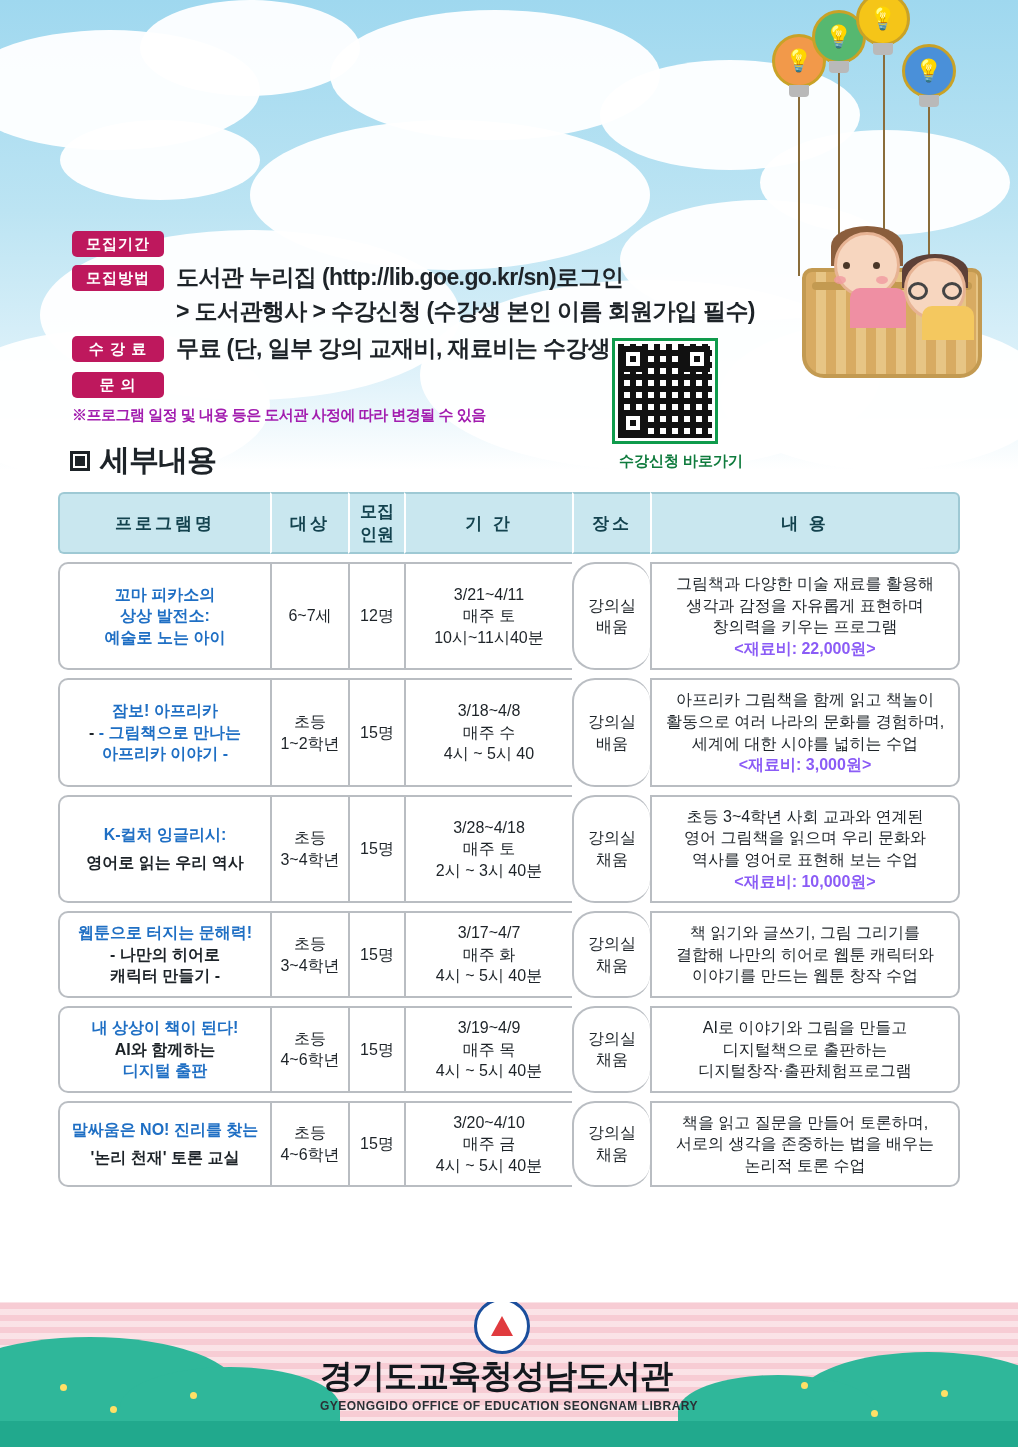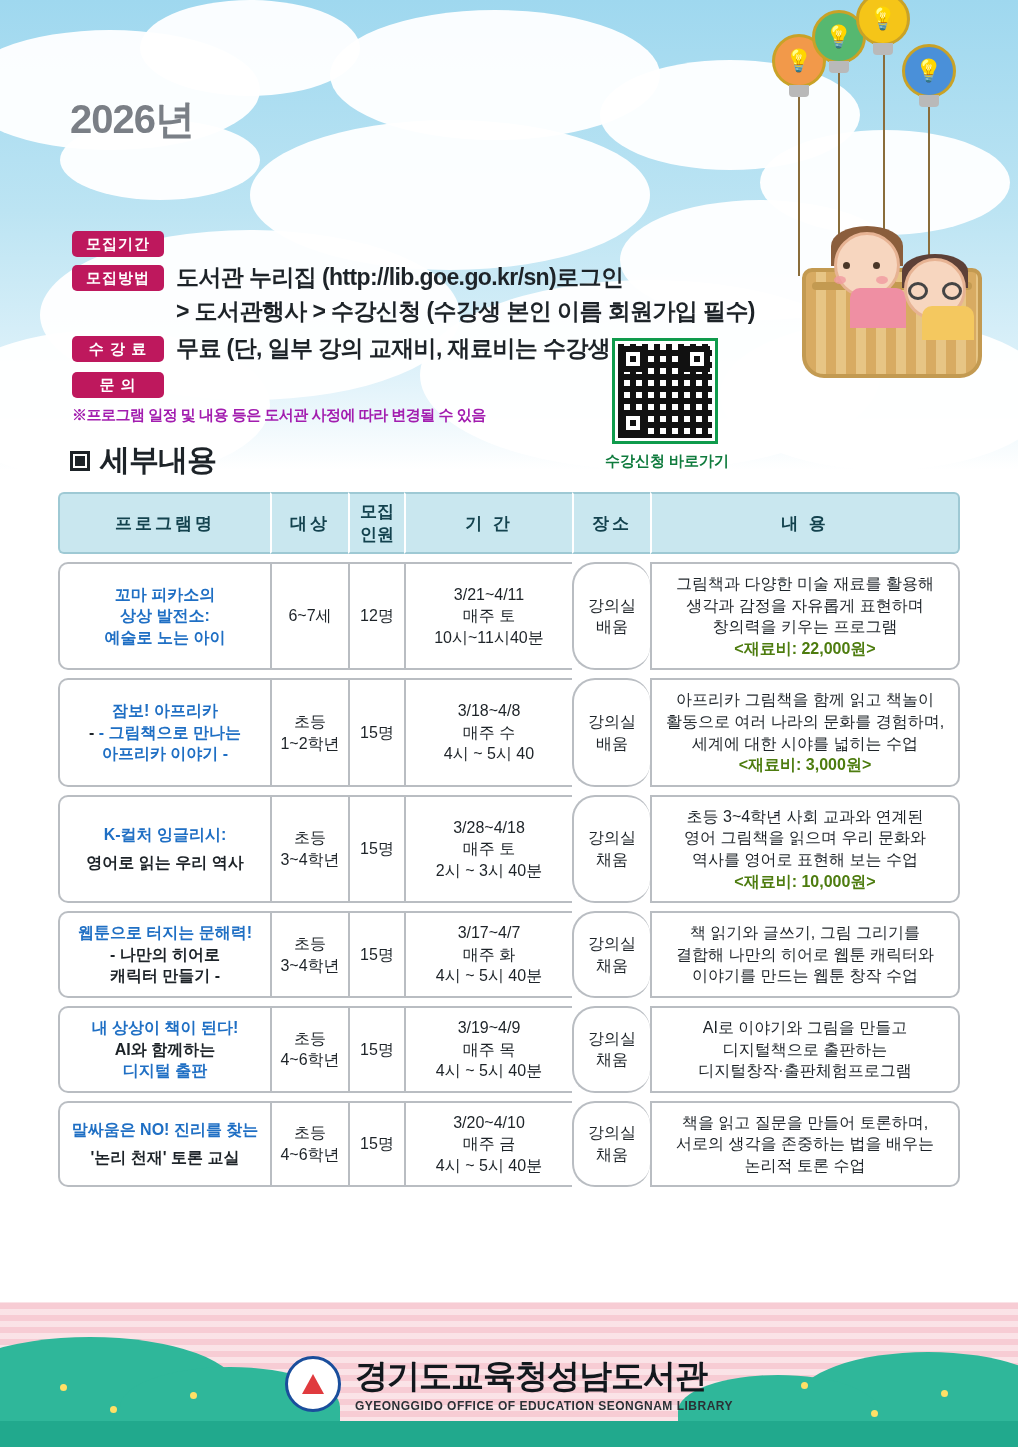--- a/index.html
+++ b/index.html
@@ -127,21 +127,21 @@
            border: 3px solid #0f9b4c; background: #fff; padding: 3px; }
   .qr { width: 100%; height: 100%;
         background-image:
           repeating-linear-gradient(90deg,#111 0 6px,transparent 6px 12px),
           repeating-linear-gradient(0deg,#111 0 6px,transparent 6px 12px);
         background-size: 12px 12px, 12px 12px;
         position: relative; }
   .qr .pat { position: absolute; width: 26px; height: 26px; border: 6px solid #111; background:#fff;}
   .qr .pat i { position:absolute; left:4px; top:4px; width:6px; height:6px; background:#111;}
   .qr .p1 { left: 2px; top: 2px; } .qr .p2 { right: 2px; top: 2px; } .qr .p3 { left: 2px; bottom: 2px; }
-  .qrlabel { position: absolute; left: 592px; top: 452px; width: 150px; text-align: center;
+  .qrlabel { position: absolute; left: 606px; top: 452px; width: 150px; text-align: center;
              font-size: 15px; font-weight: 800; color: #0f7b3d; }
 
   
   .sect { position: absolute; left: 70px; top: 440px; display: flex; align-items: center; }
   .sect .sq { width: 20px; height: 20px; border: 3px solid #1d2328; margin-right: 10px; position: relative; }
   .sect .sq:after { content:""; position:absolute; left:2px; top:2px; right:2px; bottom:2px; background:#1d2328;}
   .sect .t { font-size: 30px; font-weight: 900; color: #1d2328; letter-spacing: -1px; }
 
   
   table.prog {
@@ -164,21 +164,21 @@
   table.prog tbody tr td:first-child { border-left: 2px solid #b9bdc2; border-radius: 10px 0 0 10px; }
   table.prog tbody tr td:last-child { border-right: 2px solid #b9bdc2; border-radius: 0 10px 10px 0; }
   table.prog td.sep { border-left: 2px solid #b9bdc2; }
   td.c-name { width: 212px; font-size: 17px; font-weight: 700; }
   td.c-target { width: 78px; }
   td.c-count { width: 56px; }
   td.c-period { width: 168px; }
   td.c-place { width: 78px; border-radius: 23px; }
   td.c-desc { text-align: left; padding-left: 12px; font-size: 16px; line-height: 1.45; }
   .blue-b { color: #1f6fc4; font-weight: 800; }
-  .mat { font-weight: 800; color: #4d7c0f; }
+  .mat { font-weight: 800; color: #8b5cf6; }
   .nm-line { display: block; }
 
   
   .bnote {
     position: absolute; left: 0; top: 1262px; width: 1018px; text-align: center;
     font-size: 23px; font-weight: 900; color: #1d2328; letter-spacing: -1px;
   }
 
   
   .footer { position: absolute; left: 0; bottom: 0; width: 1018px; height: 145px;
@@ -186,21 +186,21 @@
   .footer .stripes { position: absolute; inset: 0;
     background: repeating-linear-gradient(0deg, rgba(255,255,255,.45) 0 6px, transparent 6px 12px); }
   .bush { position: absolute; bottom: 0; border-radius: 50% 50% 0 0; background: #2fb79a; }
   .bush.b1 { width: 300px; height: 110px; left: -60px; }
   .bush.b2 { width: 220px; height: 80px; left: 120px; }
   .bush.b3 { width: 260px; height: 95px; right: -40px; }
   .bush.b4 { width: 200px; height: 72px; right: 140px; }
   .grass { position: absolute; bottom: 0; left: 0; width: 1018px; height: 26px; background: #21a98d; }
   .dotw { position: absolute; width: 7px; height: 7px; background: #ffe066; border-radius: 50%; }
   .logo-wrap { position: absolute; left: 0; bottom: 34px; width: 1018px;
-               display: flex; align-items: center; justify-content: center; }
+               display: flex; align-items: center; justify-content: center; flex-direction: column; }
   .emblem { width: 56px; height: 56px; border-radius: 50%; background: #fff;
             border: 3px solid #1a4e9c; position: relative; margin-right: 14px; }
   .emblem:after { content:""; position:absolute; left:50%; top:50%; transform:translate(-50%,-50%);
     width: 0; height: 0; border-left: 11px solid transparent; border-right: 11px solid transparent;
     border-bottom: 20px solid #e03a3e; }
   .logo-txt .l1 { font-size: 33px; font-weight: 900; color: #12181d; letter-spacing: -1px; }
   .logo-txt .l2 { font-size: 12px; font-weight: 700; color: #2a3035; letter-spacing: .5px; }
 </style>
 </head>
 <body>
@@ -257,21 +257,20 @@
 
   <div class="hair h2"></div>
   <div class="kid k2"></div>
   <div class="glasses">
       <span></span>
       <span></span>
     </div>
   <div class="dressB"></div>
 
   <div class="headline">
-    <div class="h-year">2026년</div>
   </div>
 
   <div class="info">
 
     <div class="inforow">
       <div class="tag">모집기간</div>
     </div>
 
     <div class="inforow">
       <div class="tag">모집방법</div>

